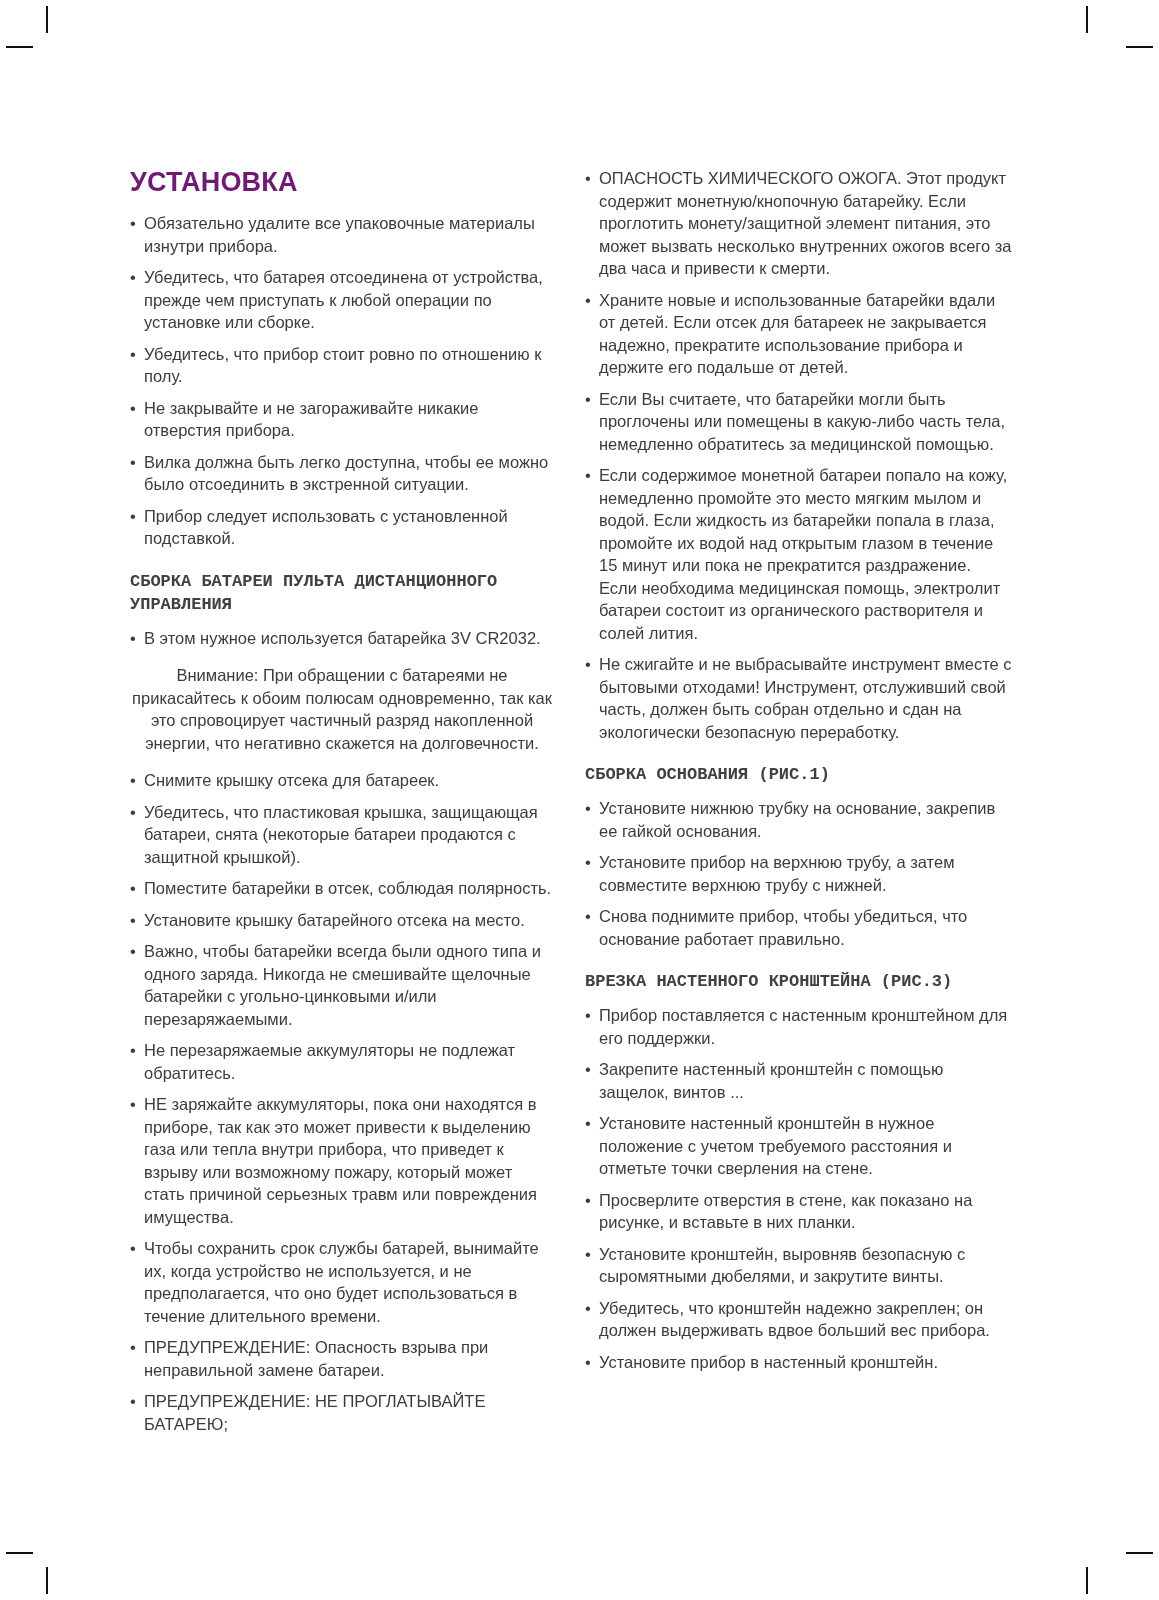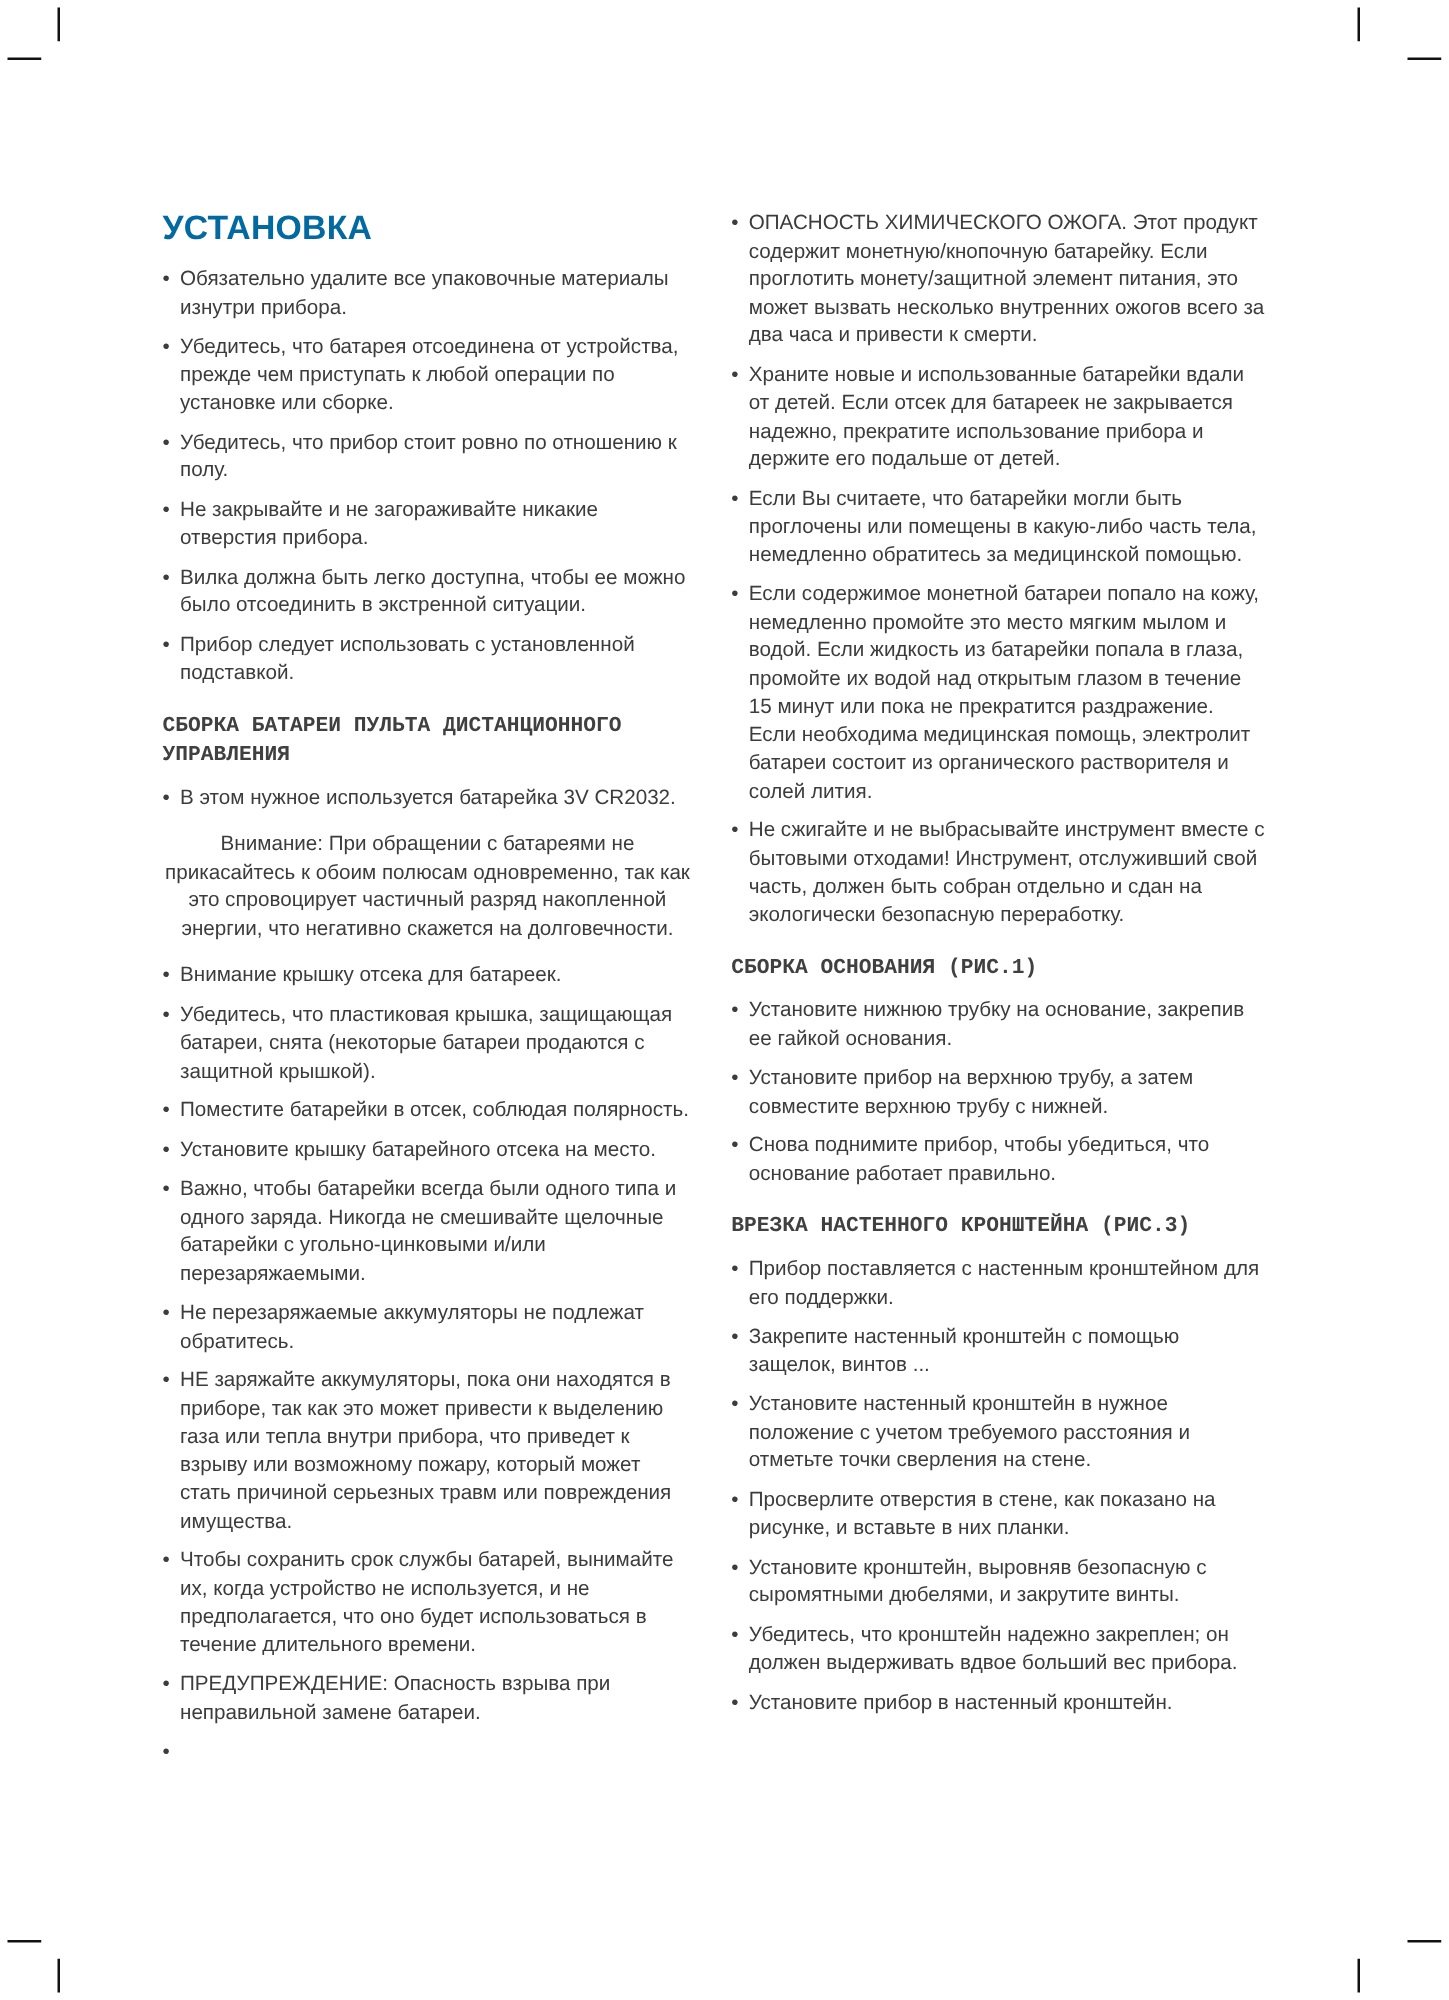--- a/index.html
+++ b/index.html
@@ -31,21 +31,21 @@
   .col {
     position: absolute;
     top: 167px;
   }
   .col-left  { left: 130px; width: 424px; }
   .col-right { left: 585px; width: 428px; }
 
   .doc-title {
     font-size: 27px;
     font-weight: bold;
-    color: #0369a1;
+    color: #701a75;
     margin: 0 0 14px 0;
     letter-spacing: 0.2px;
   }
   .doc-heading {
     font-size: 17px;
     font-weight: bold;
     color: #404040;
     line-height: 23px;
     margin: 20px 0 11px 0;
     font-family: Liberation Mono, monospace;
@@ -87,30 +87,30 @@
       <h1 class="doc-title">УСТАНОВКА</h1>
       <div class="doc-bullet"><span class="marker">•</span><span class="btext">Обязательно удалите все упаковочные материалы изнутри прибора.</span></div>
       <div class="doc-bullet"><span class="marker">•</span><span class="btext">Убедитесь, что батарея отсоединена от устройства, прежде чем приступать к любой операции по установке или сборке.</span></div>
       <div class="doc-bullet"><span class="marker">•</span><span class="btext">Убедитесь, что прибор стоит ровно по отношению к полу.</span></div>
       <div class="doc-bullet"><span class="marker">•</span><span class="btext">Не закрывайте и не загораживайте никакие отверстия прибора.</span></div>
       <div class="doc-bullet"><span class="marker">•</span><span class="btext">Вилка должна быть легко доступна, чтобы ее можно было отсоединить в экстренной ситуации.</span></div>
       <div class="doc-bullet"><span class="marker">•</span><span class="btext">Прибор следует использовать с установленной подставкой.</span></div>
       <h2 class="doc-heading">СБОРКА БАТАРЕИ ПУЛЬТА ДИСТАНЦИОННОГО УПРАВЛЕНИЯ</h2>
       <div class="doc-bullet"><span class="marker">•</span><span class="btext">В этом нужное используется батарейка 3V CR2032.</span></div>
       <p class="doc-paragraph">Внимание: При обращении с батареями не прикасайтесь к обоим полюсам одновременно, так как это спровоцирует частичный разряд накопленной энергии, что негативно скажется на долговечности.</p>
-      <div class="doc-bullet"><span class="marker">•</span><span class="btext">Внимание крышку отсека для батареек.</span></div>
+      <div class="doc-bullet"><span class="marker">•</span><span class="btext">Снимите крышку отсека для батареек.</span></div>
       <div class="doc-bullet"><span class="marker">•</span><span class="btext">Убедитесь, что пластиковая крышка, защищающая батареи, снята (некоторые батареи продаются с защитной крышкой).</span></div>
       <div class="doc-bullet"><span class="marker">•</span><span class="btext">Поместите батарейки в отсек, соблюдая полярность.</span></div>
       <div class="doc-bullet"><span class="marker">•</span><span class="btext">Установите крышку батарейного отсека на место.</span></div>
       <div class="doc-bullet"><span class="marker">•</span><span class="btext">Важно, чтобы батарейки всегда были одного типа и одного заряда. Никогда не смешивайте щелочные батарейки с угольно-цинковыми и/или перезаряжаемыми.</span></div>
       <div class="doc-bullet"><span class="marker">•</span><span class="btext">Не перезаряжаемые аккумуляторы не подлежат обратитесь.</span></div>
       <div class="doc-bullet"><span class="marker">•</span><span class="btext">НЕ заряжайте аккумуляторы, пока они находятся в приборе, так как это может привести к выделению газа или тепла внутри прибора, что приведет к взрыву или возможному пожару, который может стать причиной серьезных травм или повреждения имущества.</span></div>
       <div class="doc-bullet"><span class="marker">•</span><span class="btext">Чтобы сохранить срок службы батарей, вынимайте их, когда устройство не используется, и не предполагается, что оно будет использоваться в течение длительного времени.</span></div>
       <div class="doc-bullet"><span class="marker">•</span><span class="btext">ПРЕДУПРЕЖДЕНИЕ: Опасность взрыва при неправильной замене батареи.</span></div>
-      <div class="doc-bullet"><span class="marker">•</span></div>
+      <div class="doc-bullet"><span class="marker">•</span><span class="btext">ПРЕДУПРЕЖДЕНИЕ: НЕ ПРОГЛАТЫВАЙТЕ БАТАРЕЮ;</span></div>
     </div>
   <div class="col col-right" id="col-right">
       <div class="doc-bullet"><span class="marker">•</span><span class="btext">ОПАСНОСТЬ ХИМИЧЕСКОГО ОЖОГА. Этот продукт содержит монетную/кнопочную батарейку. Если проглотить монету/защитной элемент питания, это может вызвать несколько внутренних ожогов всего за два часа и привести к смерти.</span></div>
       <div class="doc-bullet"><span class="marker">•</span><span class="btext">Храните новые и использованные батарейки вдали от детей. Если отсек для батареек не закрывается надежно, прекратите использование прибора и держите его подальше от детей.</span></div>
       <div class="doc-bullet"><span class="marker">•</span><span class="btext">Если Вы считаете, что батарейки могли быть проглочены или помещены в какую-либо часть тела, немедленно обратитесь за медицинской помощью.</span></div>
       <div class="doc-bullet"><span class="marker">•</span><span class="btext">Если содержимое монетной батареи попало на кожу, немедленно промойте это место мягким мылом и водой. Если жидкость из батарейки попала в глаза, промойте их водой над открытым глазом в течение 15 минут или пока не прекратится раздражение. Если необходима медицинская помощь, электролит батареи состоит из органического растворителя и солей лития.</span></div>
       <div class="doc-bullet"><span class="marker">•</span><span class="btext">Не сжигайте и не выбрасывайте инструмент вместе с бытовыми отходами! Инструмент, отслуживший свой часть, должен быть собран отдельно и сдан на экологически безопасную переработку.</span></div>
       <h2 class="doc-heading">СБОРКА ОСНОВАНИЯ (РИС.1)</h2>
       <div class="doc-bullet"><span class="marker">•</span><span class="btext">Установите нижнюю трубку на основание, закрепив ее гайкой основания.</span></div>
       <div class="doc-bullet"><span class="marker">•</span><span class="btext">Установите прибор на верхнюю трубу, а затем совместите верхнюю трубу с нижней.</span></div>

